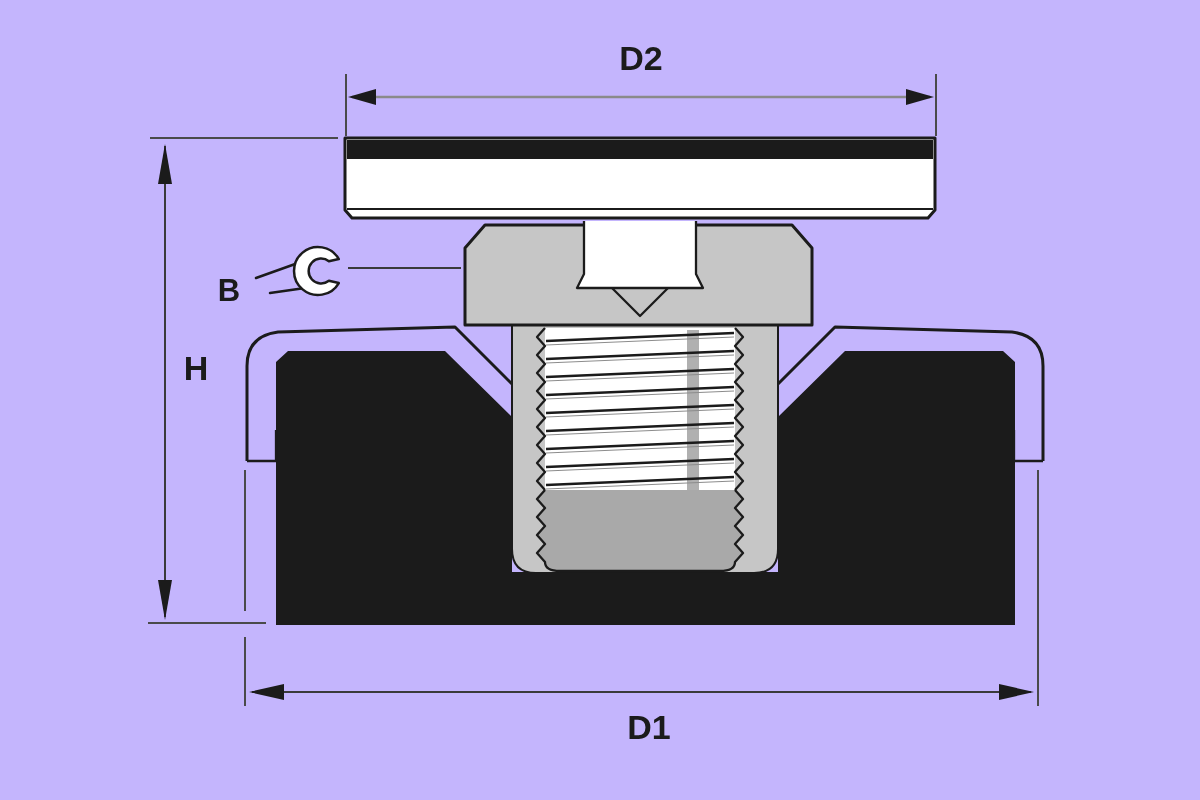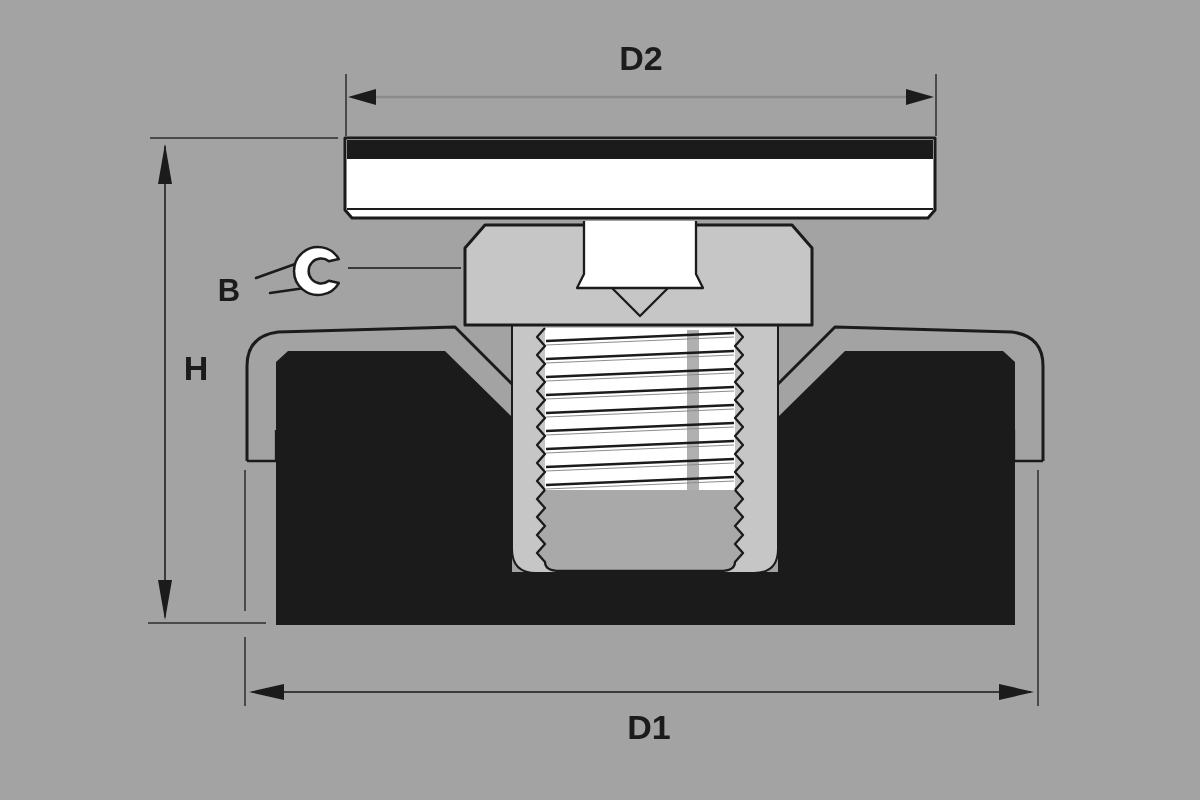--- a/index.html
+++ b/index.html
@@ -1,16 +1,16 @@
 <!DOCTYPE html>
 <html><head>
 <meta charset="utf-8">
 <style>
   html,body{margin:0;padding:0;background:#fff;}
-  .stage{position:relative;width:1200px;height:800px;background:#a3a3a3;overflow:hidden;}
+  .stage{position:relative;width:1200px;height:800px;background:#c4b5fd;overflow:hidden;}
   svg{position:absolute;left:0;top:0;}
   .dim-label{font-family:"Liberation Sans",sans-serif;font-weight:bold;font-size:34px;fill:#1b1b1b;}
   .dim-label-small{font-family:"Liberation Sans",sans-serif;font-weight:bold;font-size:31px;fill:#1b1b1b;}
   .ext{stroke:#4a4a4a;stroke-width:2;fill:none;}
   .dimline{stroke:#3a3a3a;stroke-width:2;fill:none;}
   .arrow{fill:#1b1b1b;stroke:none;}
   .outline3{stroke:#1b1b1b;stroke-width:3;fill:none;stroke-linejoin:round;}
   .outline2{stroke:#1b1b1b;stroke-width:2.3;fill:none;stroke-linejoin:round;}
   .thread-main{stroke:#1b1b1b;stroke-width:2.3;}
   .thread-thin{stroke:#8c8c8c;stroke-width:1.2;}

